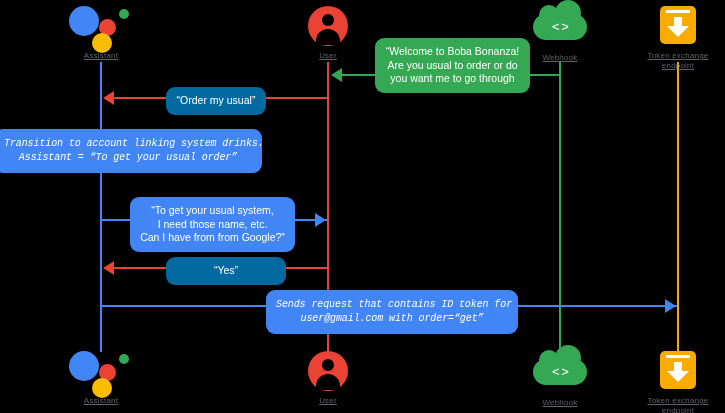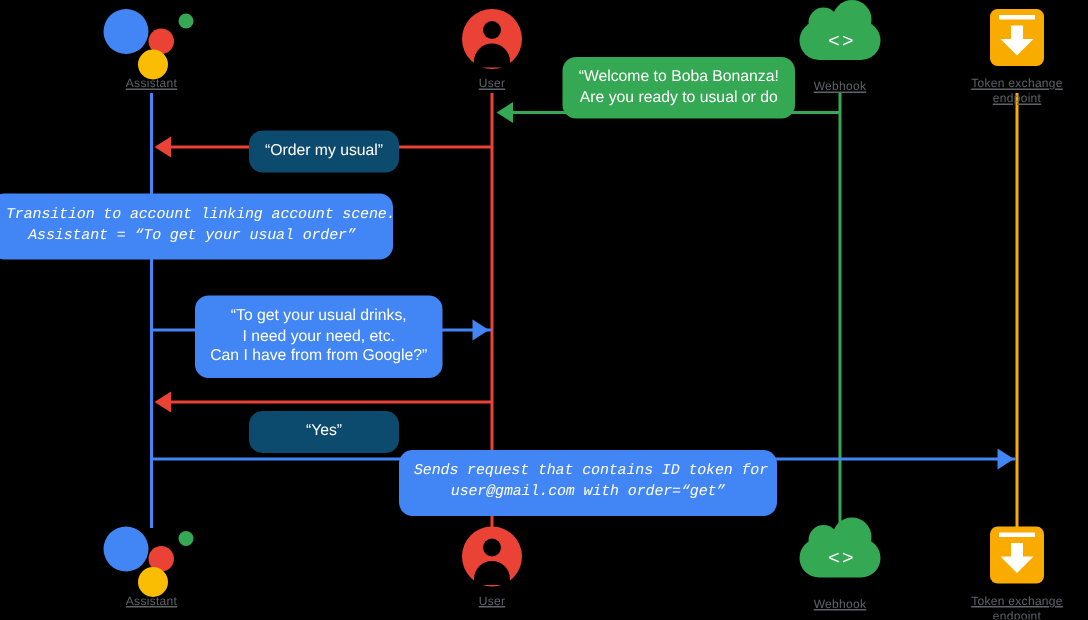--- a/index.html
+++ b/index.html
@@ -177,21 +177,21 @@
   .bubble.code {
     font-family: "Liberation Mono", monospace;
     font-style: italic;
     font-size: 10px;
     line-height: 14px;
     padding: 8px 10px;
     letter-spacing: -0.1px;
   }
   .bubble .line { display: block; white-space: nowrap; text-align: center; }
   .bg-green  { background: #34A853; }
-  .bg-red    { background: #0c4a6e; }
+  .bg-red    { background: #0369a1; }
   .bg-blue   { background: #4285F4; }
 </style>
 </head>
 <body>
 
 <div id="stage">
 
   <div class="lifeline" style="left:100px; top:62px; height:290px; background:#4285F4;"></div>
   <div class="lifeline" style="left:327px; top:62px; height:290px; background:#EA4335;"></div>
   <div class="lifeline" style="left:559px; top:62px; height:290px; background:#34A853;"></div>
@@ -207,43 +207,44 @@
   <div class="arrowhead right" style="left:315px; top:213px; border-left-color:#4285F4;"></div>
 
   <div class="msgline" style="left:110px; top:267px; width:218px; background:#EA4335;"></div>
   <div class="arrowhead left" style="left:103px; top:261px; border-right-color:#EA4335;"></div>
 
   <div class="msgline" style="left:101px; top:305px; width:576px; background:#4285F4;"></div>
   <div class="arrowhead right" style="left:665px; top:299px; border-left-color:#4285F4;"></div>
 
   <div class="bubble chat bg-green" style="left:375px; top:38px; width:155px;">
     <span class="line">“Welcome to Boba Bonanza!</span>
-    <span class="line">Are you ready to usual or do</span>
+    <span class="line">Are you usual to order or do</span>
+    <span class="line">you want me to go through</span>
   </div>
 
   <div class="bubble chat bg-red" style="left:166px; top:87px; width:100px;">
     <span class="line">“Order my usual”</span>
   </div>
 
   <div class="bubble code bg-blue" style="left:-6px; top:129px; width:268px;">
-    <span class="line">Transition to account linking account scene.</span>
+    <span class="line">Transition to account linking system drinks.</span>
     <span class="line">Assistant = “To get your usual order”</span>
   </div>
 
   <div class="bubble chat bg-blue" style="left:130px; top:197px; width:165px;">
-    <span class="line">“To get your usual drinks,</span>
-    <span class="line">I need your need, etc.</span>
+    <span class="line">“To get your usual system,</span>
+    <span class="line">I need those name, etc.</span>
     <span class="line">Can I have from from Google?”</span>
   </div>
 
-  <div class="bubble chat bg-red" style="left:166px; top:274px; width:100px;">
+  <div class="bubble chat bg-red" style="left:166px; top:257px; width:120px;">
     <span class="line">“Yes”</span>
   </div>
 
-  <div class="bubble code bg-blue" style="left:266px; top:290px; width:252px;margin-top:10px;">
+  <div class="bubble code bg-blue" style="left:266px; top:290px; width:252px;">
     <span class="line">Sends request that contains ID token for</span>
     <span class="line">user@gmail.com with order=“get”</span>
   </div>
 
   <div class="actor" style="left:41px; top:4px;">
     <div class="glyph">
       <span class="asst-dot asst-blue"></span>
       <span class="asst-dot asst-red"></span>
       <span class="asst-dot asst-green"></span>
       <span class="asst-dot asst-yellow"></span>

